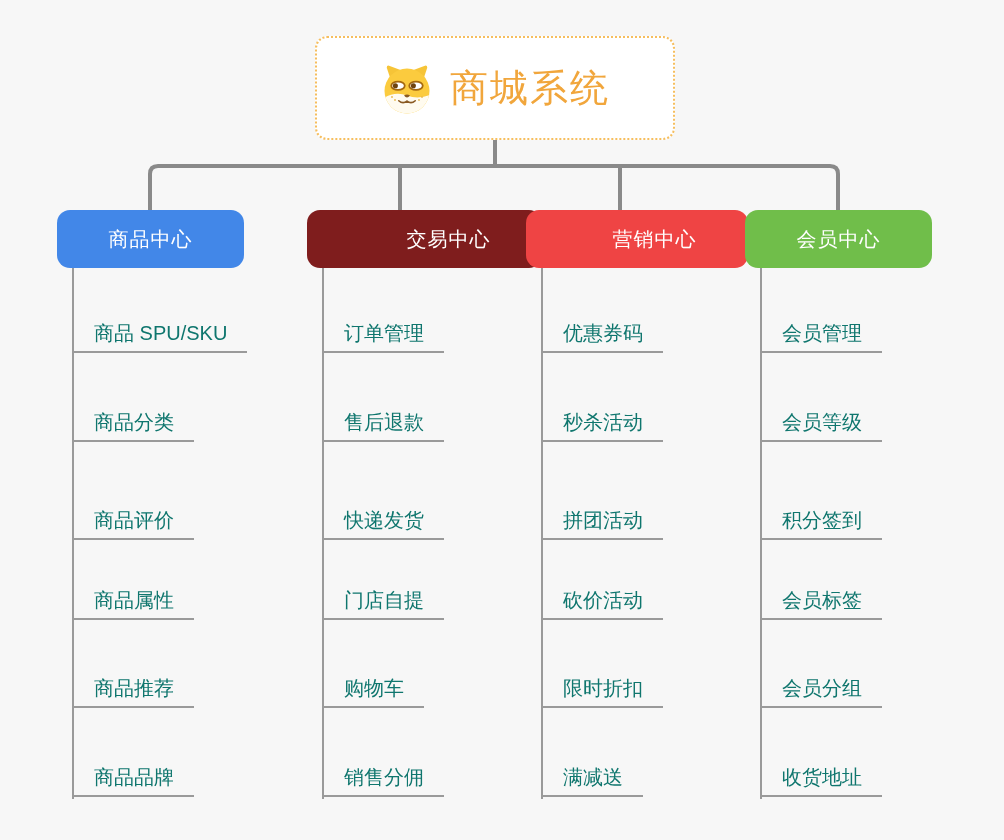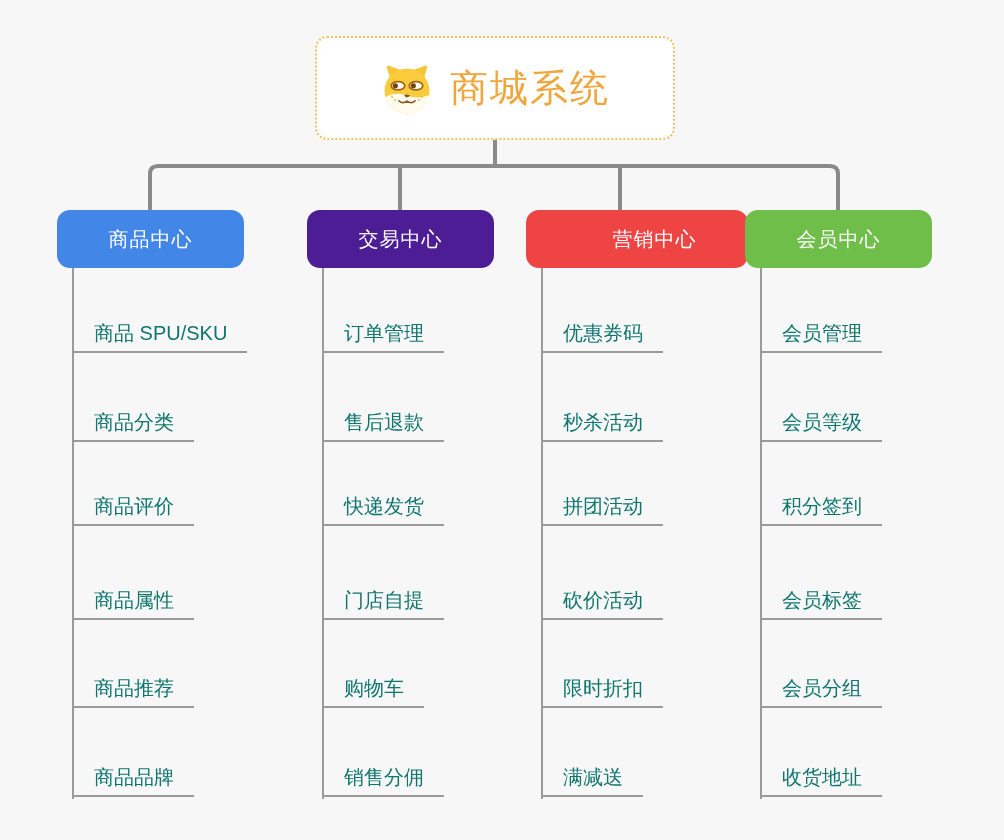--- a/index.html
+++ b/index.html
@@ -45,21 +45,21 @@
     position:absolute;left:0;top:0;width:2px;height:531px;background:#9a9a9a;
   }
   .leaf{
     position:absolute;left:0;height:38px;line-height:40px;
     padding:0 20px 0 22px;
     border-bottom:2px solid #9a9a9a;
     font-size:20px;color:#0f766e;white-space:nowrap;cursor:default;
   }
   .leaf.r0{top:45px;}
   .leaf.r1{top:134px;}
-  .leaf.r2{top:218px;}
+  .leaf.r2{top:232px;}
   .leaf.r3{top:312px;}
   .leaf.r4{top:400px;}
   .leaf.r5{top:489px;}
 </style>
 </head>
 <body>
 
 <div id="canvas">
 
   <svg id="connector-svg" width="1004" height="840">
@@ -103,21 +103,21 @@
       <div class="leaf r0">商品 SPU/SKU</div>
       <div class="leaf r1">商品分类</div>
       <div class="leaf r2">商品评价</div>
       <div class="leaf r3">商品属性</div>
       <div class="leaf r4">商品推荐</div>
       <div class="leaf r5">商品品牌</div>
     </div>
   </div>
 
   <div class="branch b1">
-    <div class="branch-box" style="background: #4c1d95;">交易中心</div>
+    <div class="branch-box" style="background: #7f1d1d; padding-left: 48px;">交易中心</div>
     <div class="leaves">
       <div class="leaf-rail"></div>
       <div class="leaf r0">订单管理</div>
       <div class="leaf r1">售后退款</div>
       <div class="leaf r2">快递发货</div>
       <div class="leaf r3">门店自提</div>
       <div class="leaf r4">购物车</div>
       <div class="leaf r5">销售分佣</div>
     </div>
   </div>

